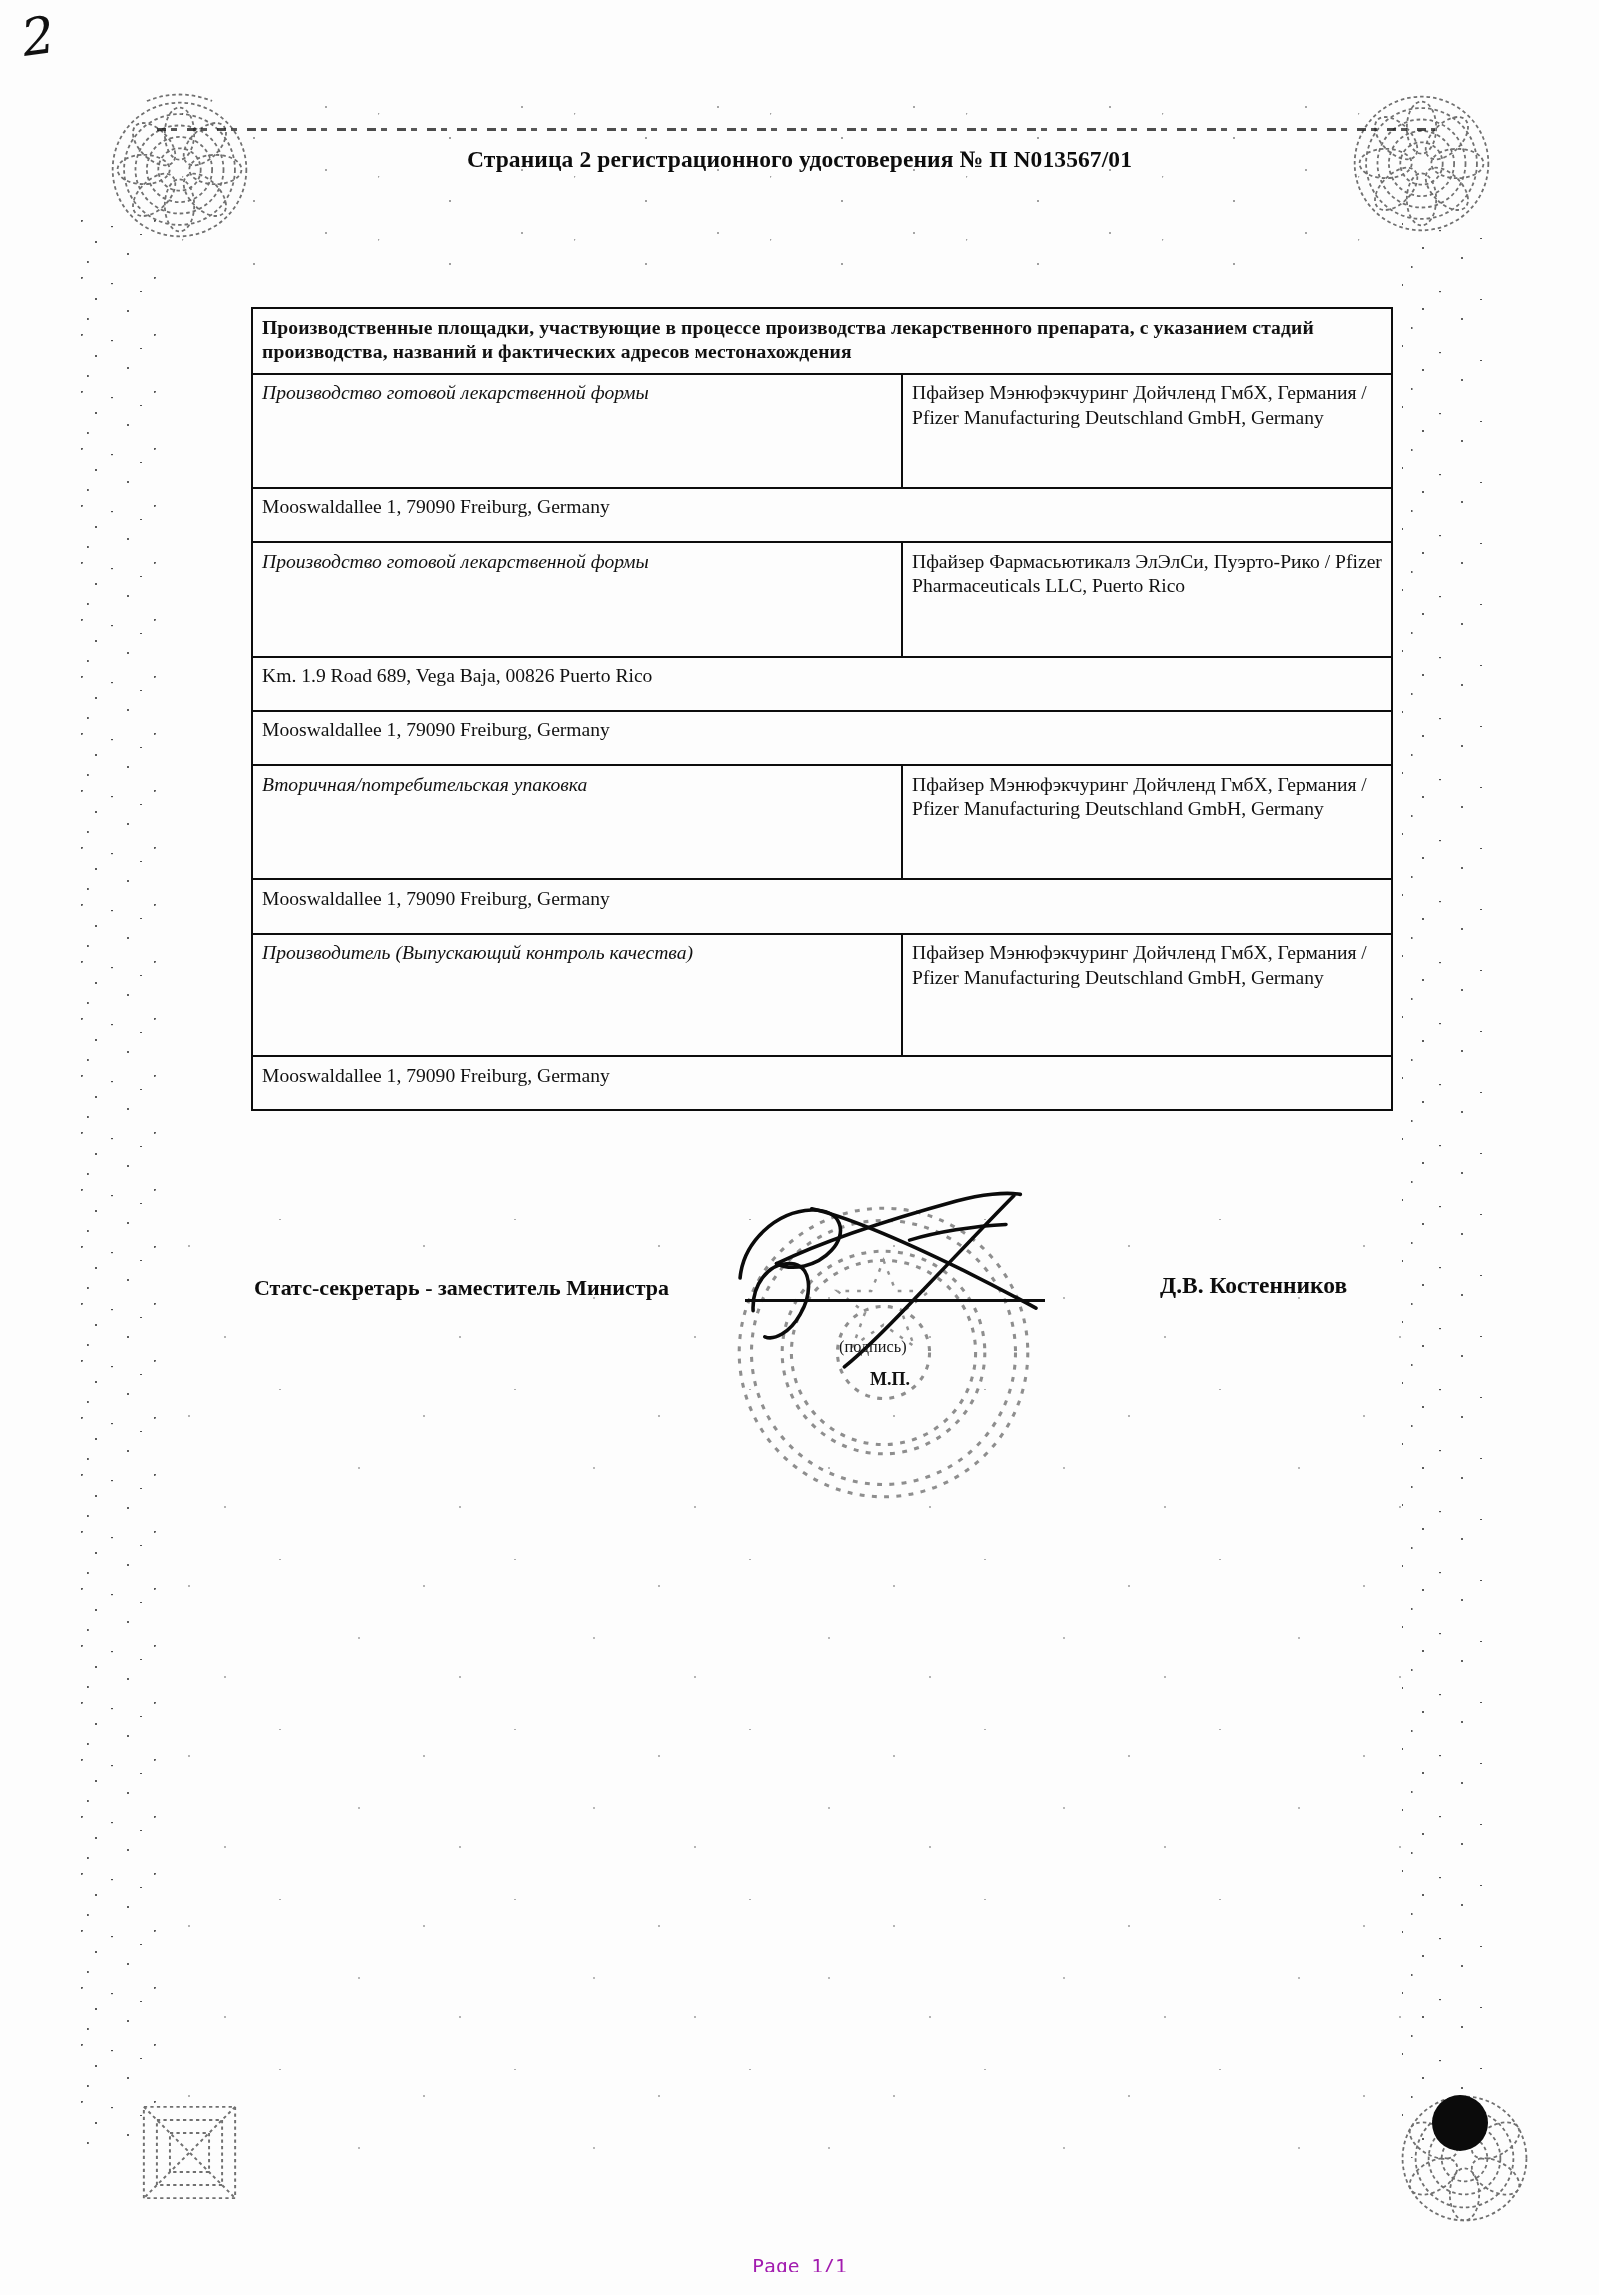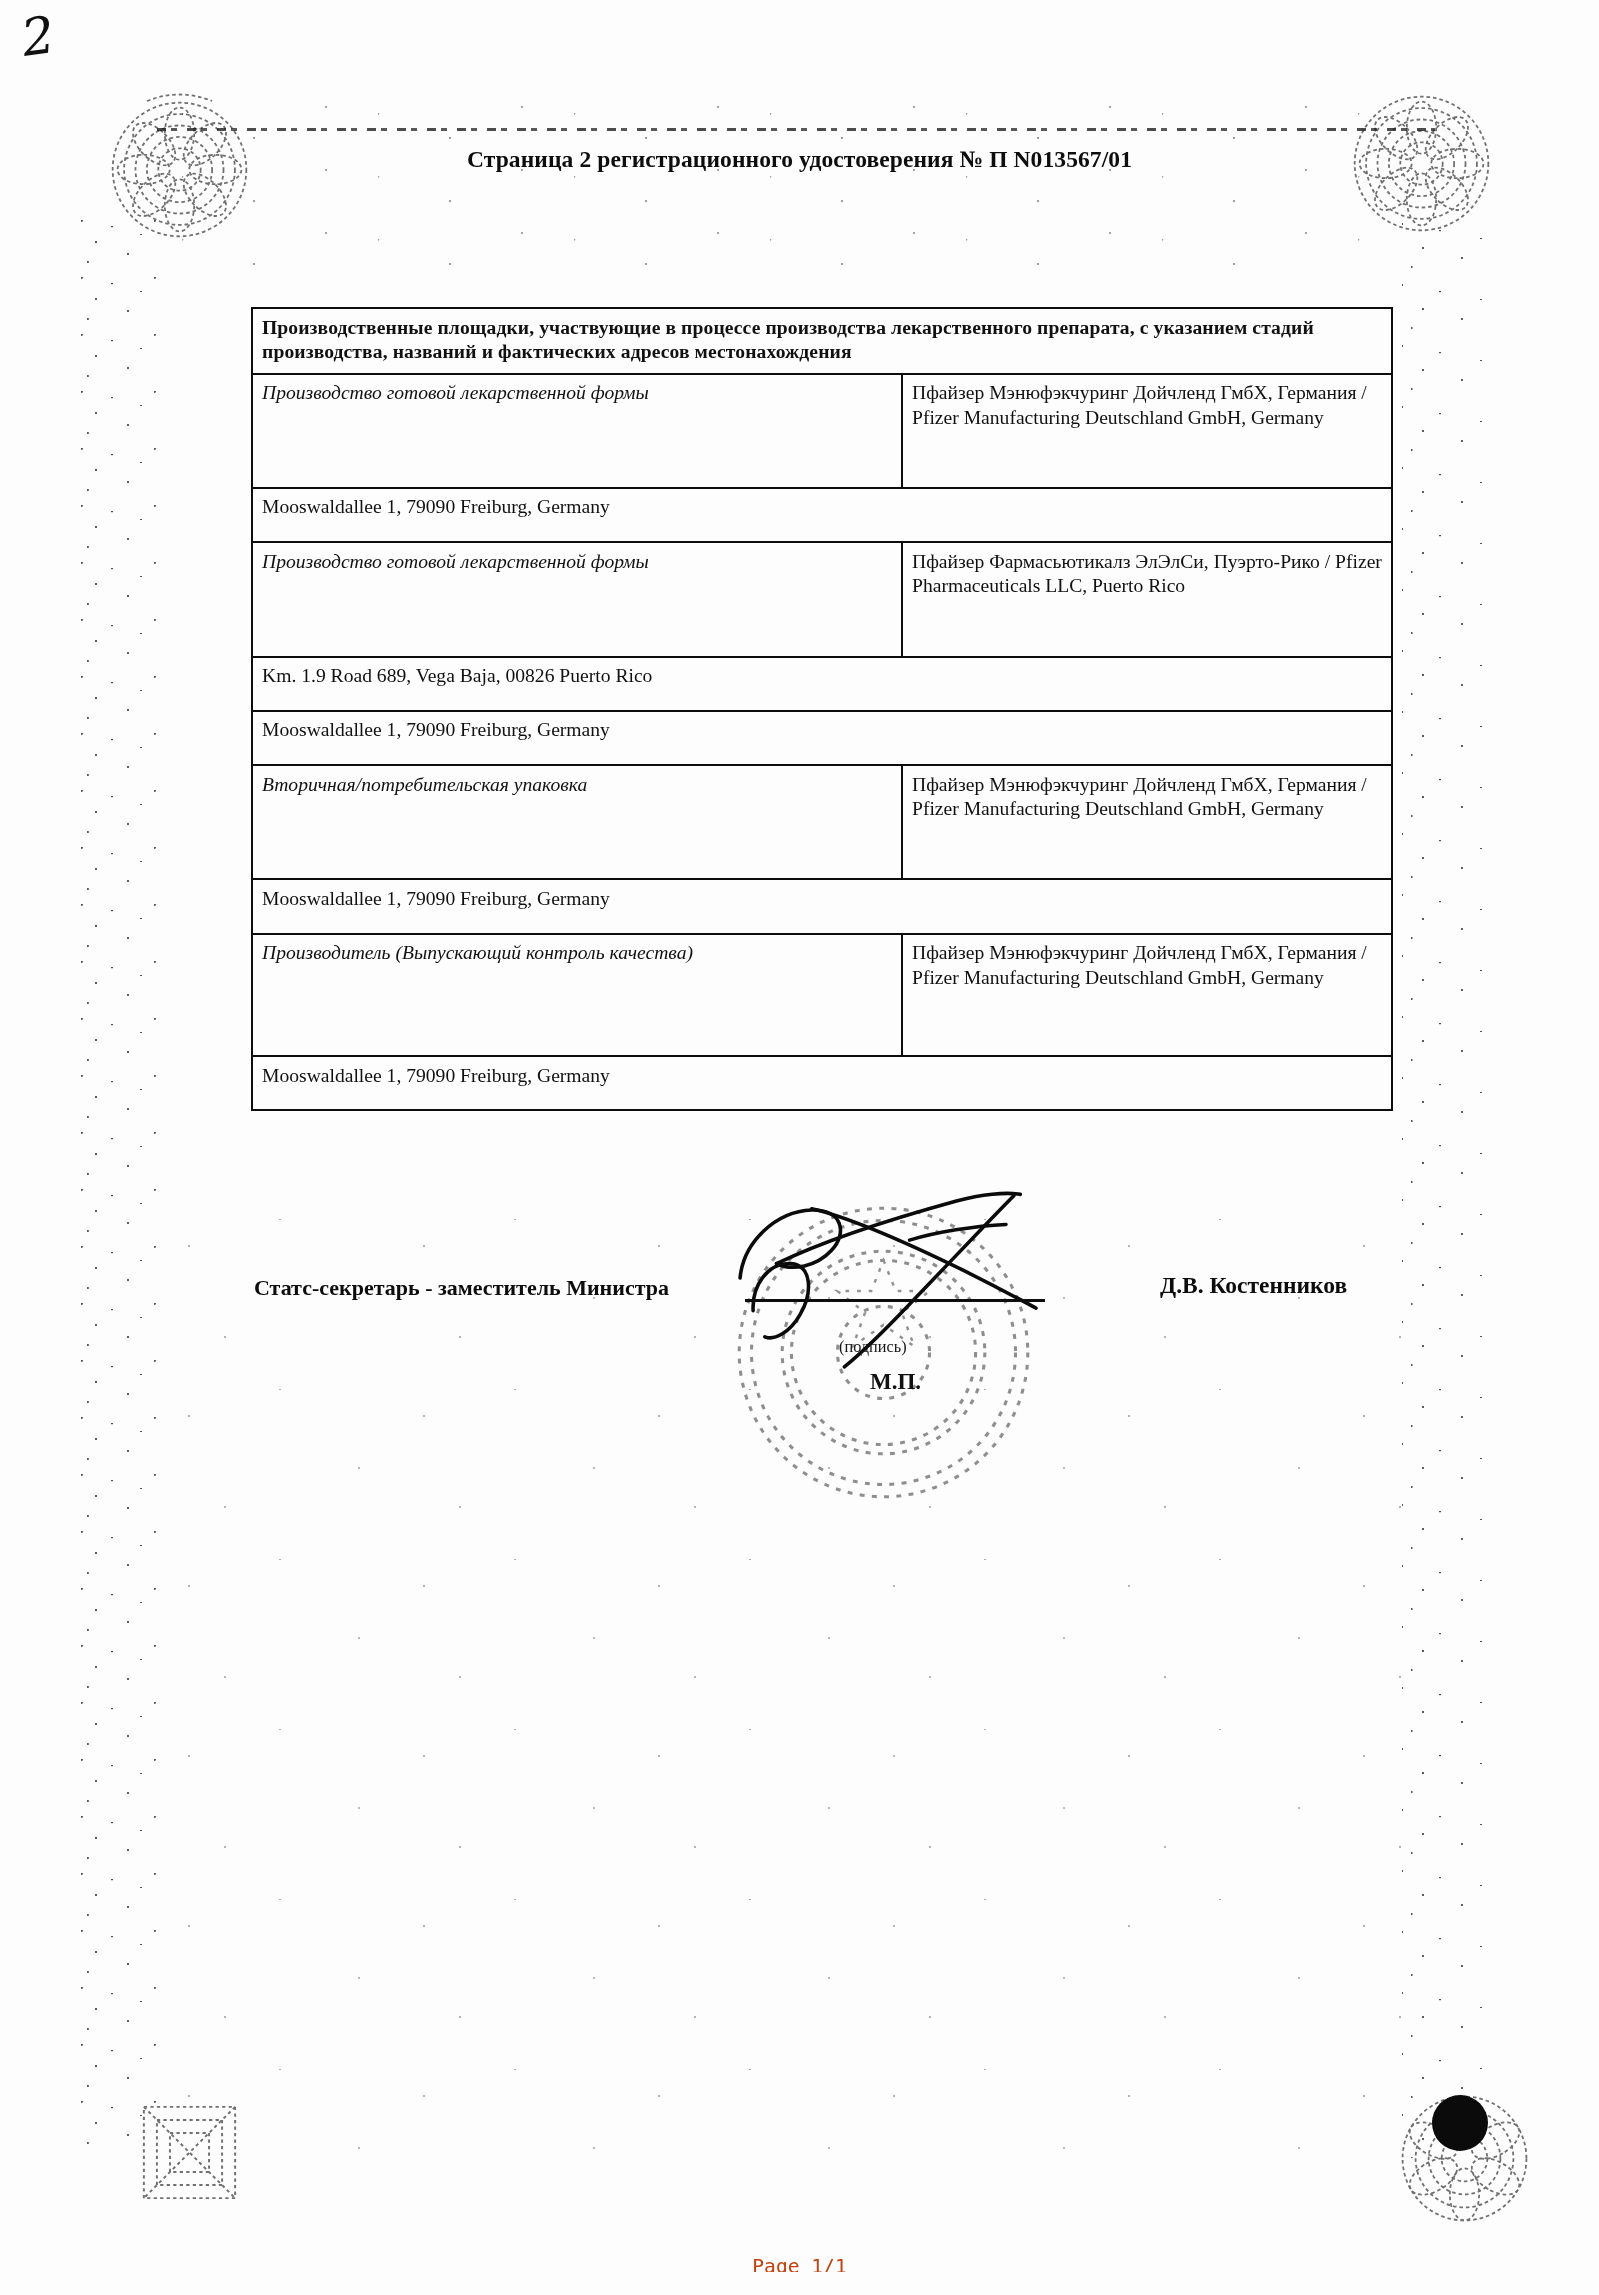--- a/index.html
+++ b/index.html
@@ -175,21 +175,21 @@
   }
   .sig-caption {
     position: absolute;
     left: 839px; top: 1337px;
     font-size: 16.3px;
     color: #161616;
   }
   .sig-mp {
     position: absolute;
     left: 870px; top: 1369px;
-    font-size: 23px;
+    font-size: 18px;
     font-weight: 700;
     color: #111;
   }
   .sig-name {
     position: absolute;
     left: 1128px; top: 1272px;
     font-size: 23.5px;
     font-weight: 700;
     color: #0d0d0d;
     white-space: nowrap;
@@ -214,21 +214,21 @@
   .round-stamp svg { width: 100%; height: 100%; display: block; }
 
   
   .page-footer {
     position: absolute;
     left: 0; top: 2255px;
     width: 1599px;
     text-align: center;
     font-family: "DejaVu Sans Mono", monospace;
     font-size: 19.6px;
-    color: #c2410c;
+    color: #a21caf;
     overflow: hidden;
     height: 17px;
   }
 </style>
 </head>
 <body>
 
 <div id="page">
 
   <div class="speckle noise-top"></div>

